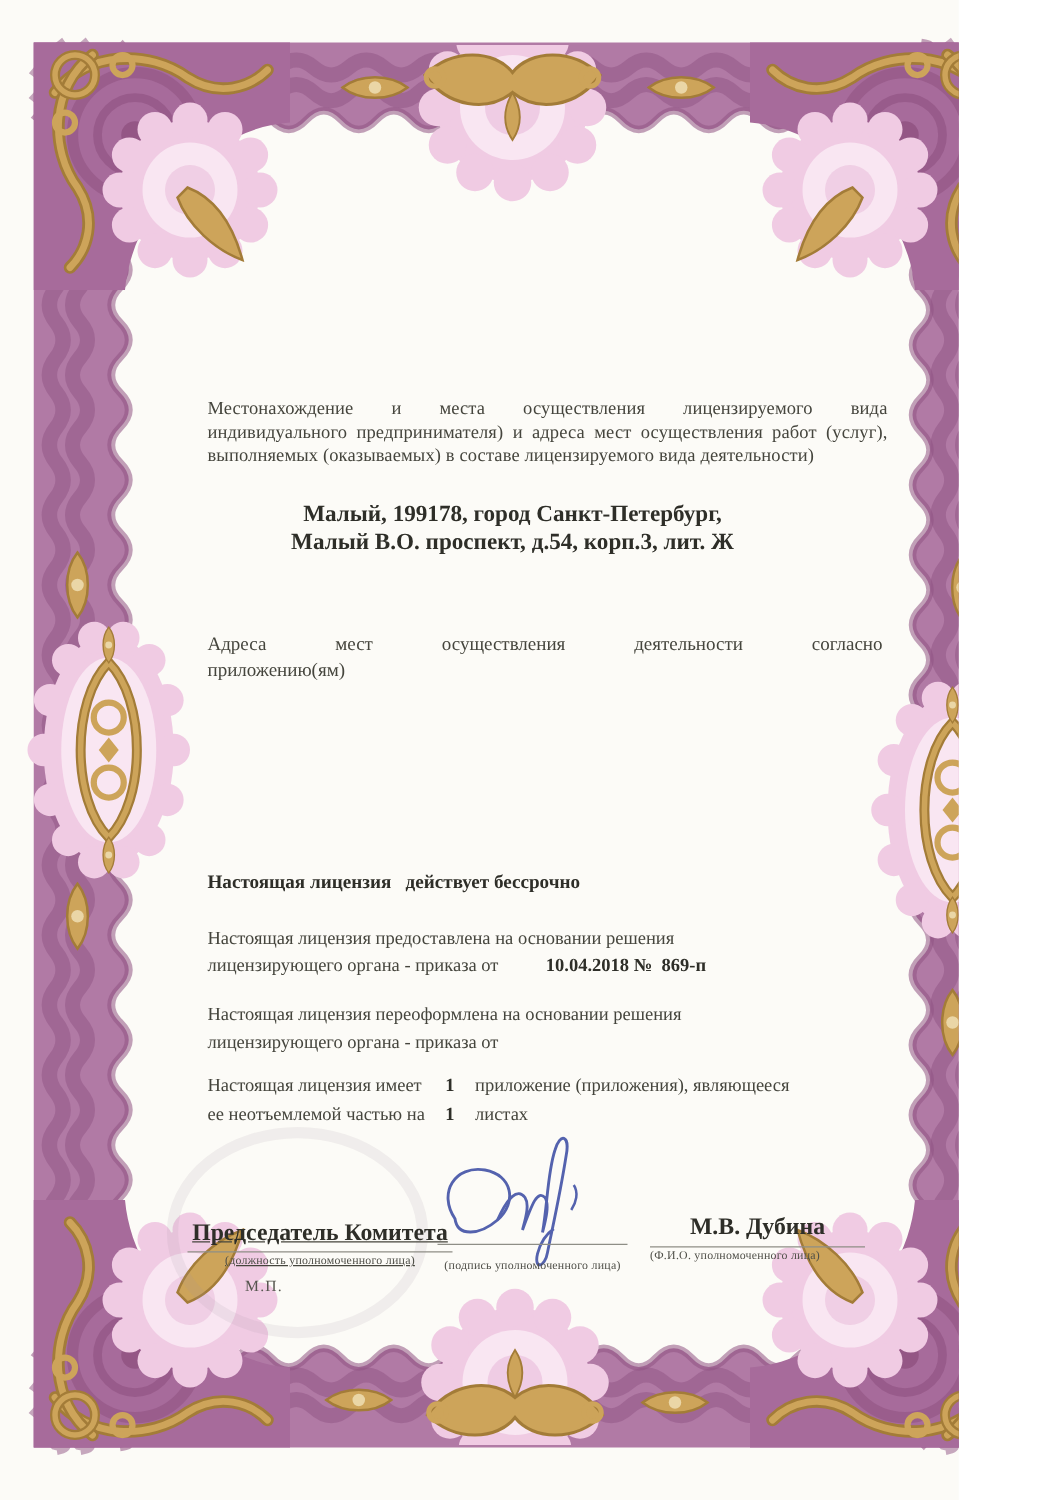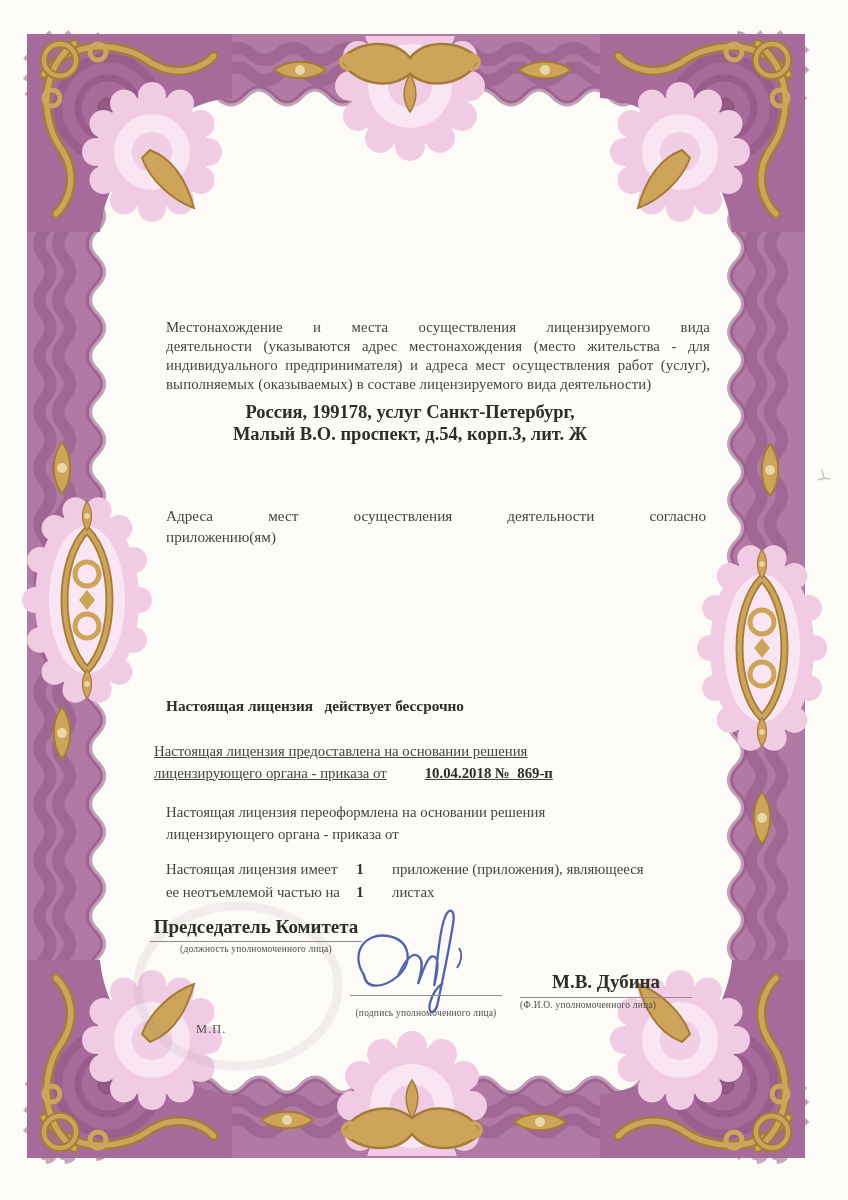--- a/index.html
+++ b/index.html
@@ -1,17 +1,17 @@
 <!DOCTYPE html>
 <html><head>
 <meta charset="utf-8">
 <style>
   html,body{margin:0;padding:0;background:#ffffff;}
   .page{
-    position:relative;width:848px;height:1200px;overflow:hidden;
+    position:relative;width:767px;height:1200px;overflow:hidden;
     background:#fcfbf7;
     font-family:"Liberation Serif","DejaVu Serif",serif;
     color:var(--ink,#45453d);
   }
   .abs{position:absolute;}
   svg{display:block;}
   #frame{position:absolute;left:0;top:0;}
 
   .para{width:544px;font-size:14.8px;line-height:19px;letter-spacing:.1px;}
   .para .jline{text-align:justify;text-align-last:justify;}
@@ -26,21 +26,21 @@
   .bold-line{font-weight:bold;color:var(--ink-bold,#2f2f29);
     font-size:15.3px;white-space:pre-wrap;}
   .body-line{font-size:14.8px;line-height:21.5px;}
   .value{font-weight:bold;color:var(--ink-bold,#2f2f29);white-space:pre-wrap;}
   .v-indent{margin-left:38px;}
 
   .attach-row{font-size:14.8px;line-height:23px;display:flex;align-items:flex-start;}
   .attach-prefix{display:inline-block;width:186px;}
   .attach-num{display:inline-block;width:16px;text-align:center;
     font-weight:bold;color:var(--ink-bold,#2f2f29);}
-  .attach-suffix{margin-left:24px;}
+  .attach-suffix{margin-left:12px;}
 
   .sig-title{font-weight:bold;font-size:19px;color:var(--ink-bold,#2f2f29);
     text-align:center;}
   .sig-line{height:0;border-top:1px solid #8e8e86;}
   .caption{font-size:9.5px;color:var(--caption,#4f4f48);letter-spacing:.2px;}
   .seal-mark{font-size:12.5px;color:#55554e;letter-spacing:1px;}
 </style>
 </head>
 <body>
 
@@ -329,38 +329,37 @@
       <path d="M822 470 l2 8 M818 480 q6 -3 12 -1" fill="none" stroke="rgba(90,90,90,0.35)" stroke-width="1.4"></path>
       <g opacity="0.92">
         <path d="M364 975 C 350 954 364 932 388 936 C 410 940 414 962 398 976 C 384 988 366 990 364 975 Z" fill="none" stroke="#4656a8" stroke-width="2.3"></path>
         <path d="M398 976 C 406 958 414 950 420 958 C 424 964 420 976 418 984 C 426 962 430 952 436 958 C 440 964 436 978 434 986 C 438 964 438 938 444 920 C 448 906 456 908 453 924 C 448 956 442 982 438 1002 C 436 1014 427 1016 430 1003 C 432 995 436 988 443 983" fill="none" stroke="#4656a8" stroke-width="2.3"></path>
         <path d="M459 948 C 463 954 461 962 457 968" fill="none" stroke="#4656a8" stroke-width="2"></path>
       </g>
     </svg>
 
   <div class="abs para" style="left:166px;top:318px;">
     <div class="jline">Местонахождение и места осуществления лицензируемого вида</div>
-    <div class="jline">деятельности (указываются адрес местонахождения (место жительства - для</div>
     <div class="jline">индивидуального предпринимателя) и адреса мест осуществления работ (услуг),</div>
     <div class="nline">выполняемых (оказываемых) в составе лицензируемого вида деятельности)</div>
   </div>
 
   <div class="abs address" style="left:140px;top:401px;">
-    <div>Россия, 199178, услуг Санкт-Петербург,</div>
+    <div>Малый, 199178, город Санкт-Петербург,</div>
     <div>Малый В.О. проспект, д.54, корп.3, лит. Ж</div>
   </div>
 
   <div class="abs note" style="left:166px;top:506px;">
     <div class="jline">Адреса мест осуществления деятельности согласно</div>
     <div>приложению(ям)</div>
   </div>
 
   <div class="abs bold-line" style="left:166px;top:697px;">Настоящая лицензия   действует бессрочно</div>
 
-  <div class="abs" style="left:154px;top:741px;text-decoration:underline;">
+  <div class="abs" style="left:166px;top:741px;">
     <div class="body-line">Настоящая лицензия предоставлена на основании решения</div>
     <div class="body-line">
       <span>лицензирующего органа -   приказа от</span><span class="value v-indent">10.04.2018 №  869-п</span>
     </div>
   </div>
 
   <div class="abs" style="left:166px;top:802px;">
     <div class="body-line">Настоящая лицензия переоформлена на основании решения</div>
     <div class="body-line">лицензирующего органа -   приказа от</div>
   </div>
@@ -371,21 +370,21 @@
       <span class="attach-num">1</span>
       <span class="attach-suffix">приложение (приложения), являющееся</span>
     </div>
     <div class="attach-row">
       <span class="attach-prefix">ее неотъемлемой частью на</span>
       <span class="attach-num">1</span>
       <span class="attach-suffix">листах</span>
     </div>
   </div>
 
-  <div class="abs" style="left:150px;top:916px;width:212px;">
+  <div class="abs" style="left:150px;top:976px;width:212px;text-decoration:underline;">
     <div class="sig-title">Председатель Комитета</div>
     <div class="sig-line" style="margin-top:3px;"></div>
     <div class="caption" style="text-align:center;margin-top:2px;">(должность уполномоченного лица)</div>
   </div>
 
   <div class="abs" style="left:350px;top:995px;width:152px;">
     <div class="sig-line"></div>
     <div class="caption" style="text-align:center;margin-top:12px;">(подпись уполномоченного лица)</div>
   </div>
 

